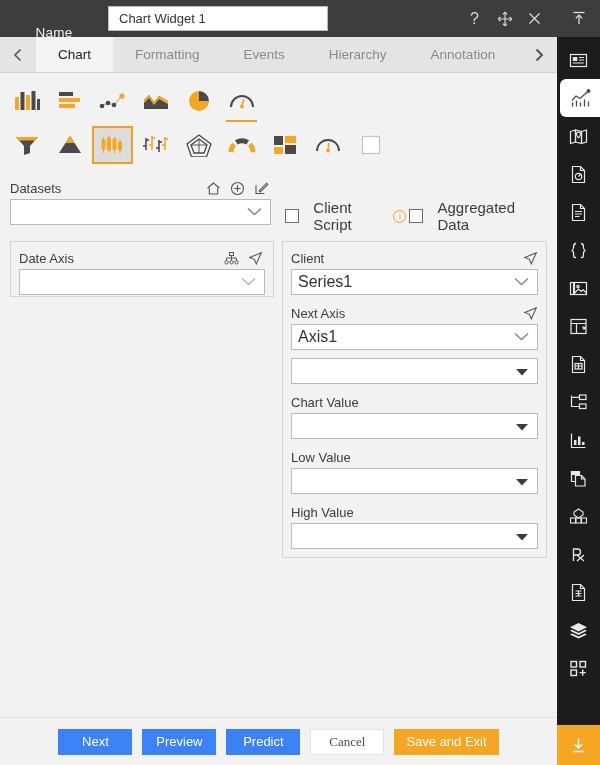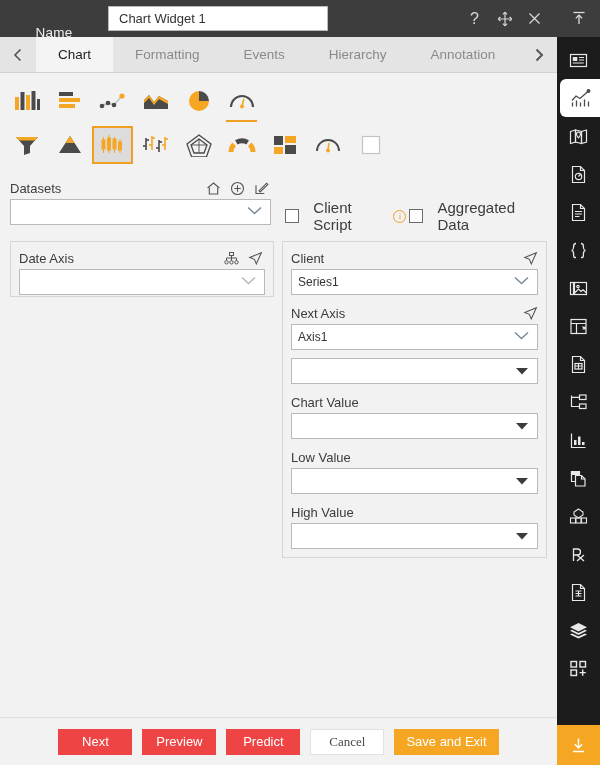--- a/index.html
+++ b/index.html
@@ -72,21 +72,21 @@
   .sec { padding: 0 10px; }
   .dsrow { display: flex; align-items: flex-start; margin-top: 6px; }
   .dsleft { width: 268px; }
   .lbl-line { display: flex; align-items: center; justify-content: space-between; height: 22px; }
   .lbl { font-size: 13px; color: #3c3c3c; }
   .mini-icons { display: flex; align-items: center; gap: 9px; padding-right: 2px; }
   .mini { width: 15px; height: 15px; color: #555; cursor: pointer; }
   .select {
     height: 26px; background: #fff; border: 1px solid #b9b9b9;
     display: flex; align-items: center; padding: 0 6px; position: relative;
-    cursor: pointer; font-size: 12px; color: #333;
+    cursor: pointer; font-size: 16px; color: #333;
   }
   .select .chev { position: absolute; right: 7px; top: 50%; transform: translateY(-50%); color: #7a8a9a; }
   .select .caret-solid { position: absolute; right: 9px; top: 50%; transform: translateY(-50%); }
   .path { font-size: 12.5px; color: #3c3c3c; margin-top: 4px; }
   .dsright { margin-left: 14px; padding-top: 22px; display: flex; align-items: center; }
   .cb {
     width: 14px; height: 14px; border: 1px solid #6b6b6b; background: #fff;
     display: inline-block; cursor: pointer; flex: 0 0 auto;
   }
   .cb-lbl { font-size: 15px; color: #3c3c3c; margin-left: 14px; }
@@ -112,21 +112,21 @@
   
   .footer {
     position: absolute; left: 0; bottom: 0; width: 557px; height: 48px;
     background: #f2f2f2; border-top: 1px solid #e0e0e0;
     display: flex; align-items: center; justify-content: center; gap: 10px;
   }
   .btn {
     height: 26px; min-width: 74px; font-size: 13px; border: none; cursor: pointer;
     font-family: "Liberation Sans", sans-serif; padding: 0 12px;
   }
-  .btn.dark { background: #ef4444; color: #fff; }
+  .btn.dark { background: #3b82f6; color: #fff; }
   .btn.light { background: #fff; color: #4a4a4a; border: 1px solid #e2e2e2; font-family: Liberation Serif, serif; }
   .btn.accent { background: #f5a623; color: #fff; text-align: center; }
 
   
   .rail {
     width: 43px; height: 765px; background: #1c1c1c; display: flex;
     flex-direction: column; align-items: center;
   }
   .rail-top {
     width: 43px; height: 37px; background: #3d3d3d; display: flex;

